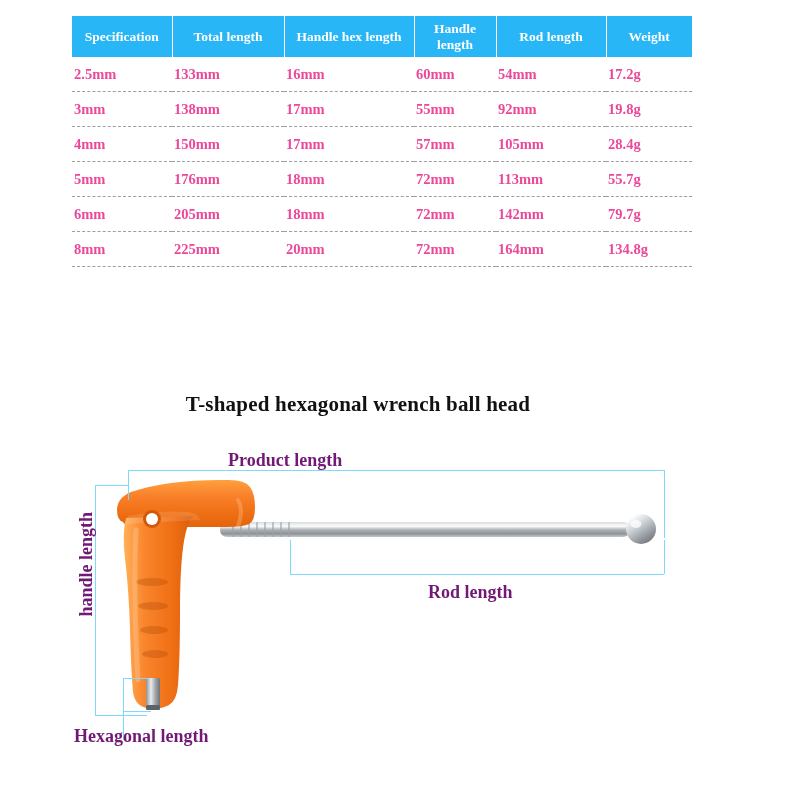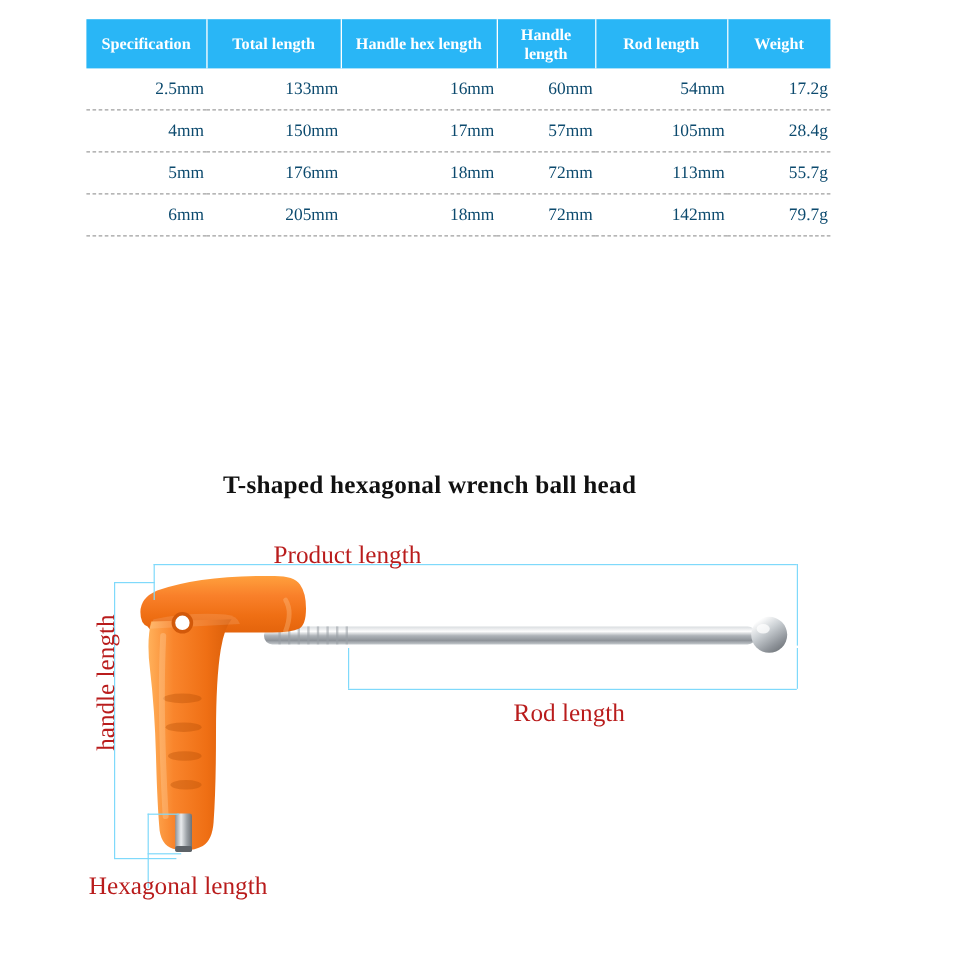--- a/index.html
+++ b/index.html
@@ -36,26 +36,27 @@
     text-align: center;
     padding: 5px 2px;
     line-height: 1.15;
     border: none;
   }
   table.spec thead th.first { border-right: 1px solid #ffffff; text-align: center; }
   table.spec thead th { border-right: 1px solid #ffffff; }
   table.spec thead th:last-child { border-right: none; margin-left: 17px; }
 
   table.spec tbody td {
-    text-align: right;
+    text-align: left;
     font-size: 14.5px;
-    color: #0c4a6e;
+    color: #ec4899;
     padding: 8.5px 2px;
     border-bottom: 1px dashed #9e9e9e;
     font-family: "Liberation Serif", serif;
+    font-weight: bold;
   }
   table.spec tbody tr:last-child td {
     border-bottom: 1px dashed #9e9e9e;
   }
 
   
   col.c0 { width: 100px; }
   col.c1 { width: 112px; }
   col.c2 { width: 130px; }
   col.c3 { width: 82px; }
@@ -80,24 +81,24 @@
   #diagram {
     position: absolute;
     left: 0;
     top: 430px;
     width: 800px;
     height: 360px;
   }
 
   .cyan-text {
     position: absolute;
-    color: #b91c1c;
-    font-family: "Liberation Serif", serif;
-    font-weight: normal;
-    font-size: 21px;
+    color: #701a75;
+    font-family: "Liberation Serif", serif;
+    font-weight: bold;
+    font-size: 18px;
     white-space: nowrap;
   }
   .vertical-text {
     writing-mode: vertical-rl;
     transform: rotate(180deg);
   }
 
   
   .mline {
     position: absolute;
@@ -142,20 +143,28 @@
     <tbody>
       <tr>
         <td>2.5mm</td>
         <td>133mm</td>
         <td>16mm</td>
         <td>60mm</td>
         <td>54mm</td>
         <td>17.2g</td>
       </tr>
       <tr>
+        <td>3mm</td>
+        <td>138mm</td>
+        <td>17mm</td>
+        <td>55mm</td>
+        <td>92mm</td>
+        <td>19.8g</td>
+      </tr>
+      <tr>
         <td>4mm</td>
         <td>150mm</td>
         <td>17mm</td>
         <td>57mm</td>
         <td>105mm</td>
         <td>28.4g</td>
       </tr>
       <tr>
         <td>5mm</td>
         <td>176mm</td>
@@ -164,20 +173,28 @@
         <td>113mm</td>
         <td>55.7g</td>
       </tr>
       <tr>
         <td>6mm</td>
         <td>205mm</td>
         <td>18mm</td>
         <td>72mm</td>
         <td>142mm</td>
         <td>79.7g</td>
+      </tr>
+      <tr>
+        <td>8mm</td>
+        <td>225mm</td>
+        <td>20mm</td>
+        <td>72mm</td>
+        <td>164mm</td>
+        <td>134.8g</td>
       </tr>
     </tbody>
   </table>
 </div>
 
 <div id="diagram-title">T-shaped hexagonal wrench ball head</div>
 
 <div id="diagram">
 
   <svg id="wrench" viewBox="0 0 800 360">

